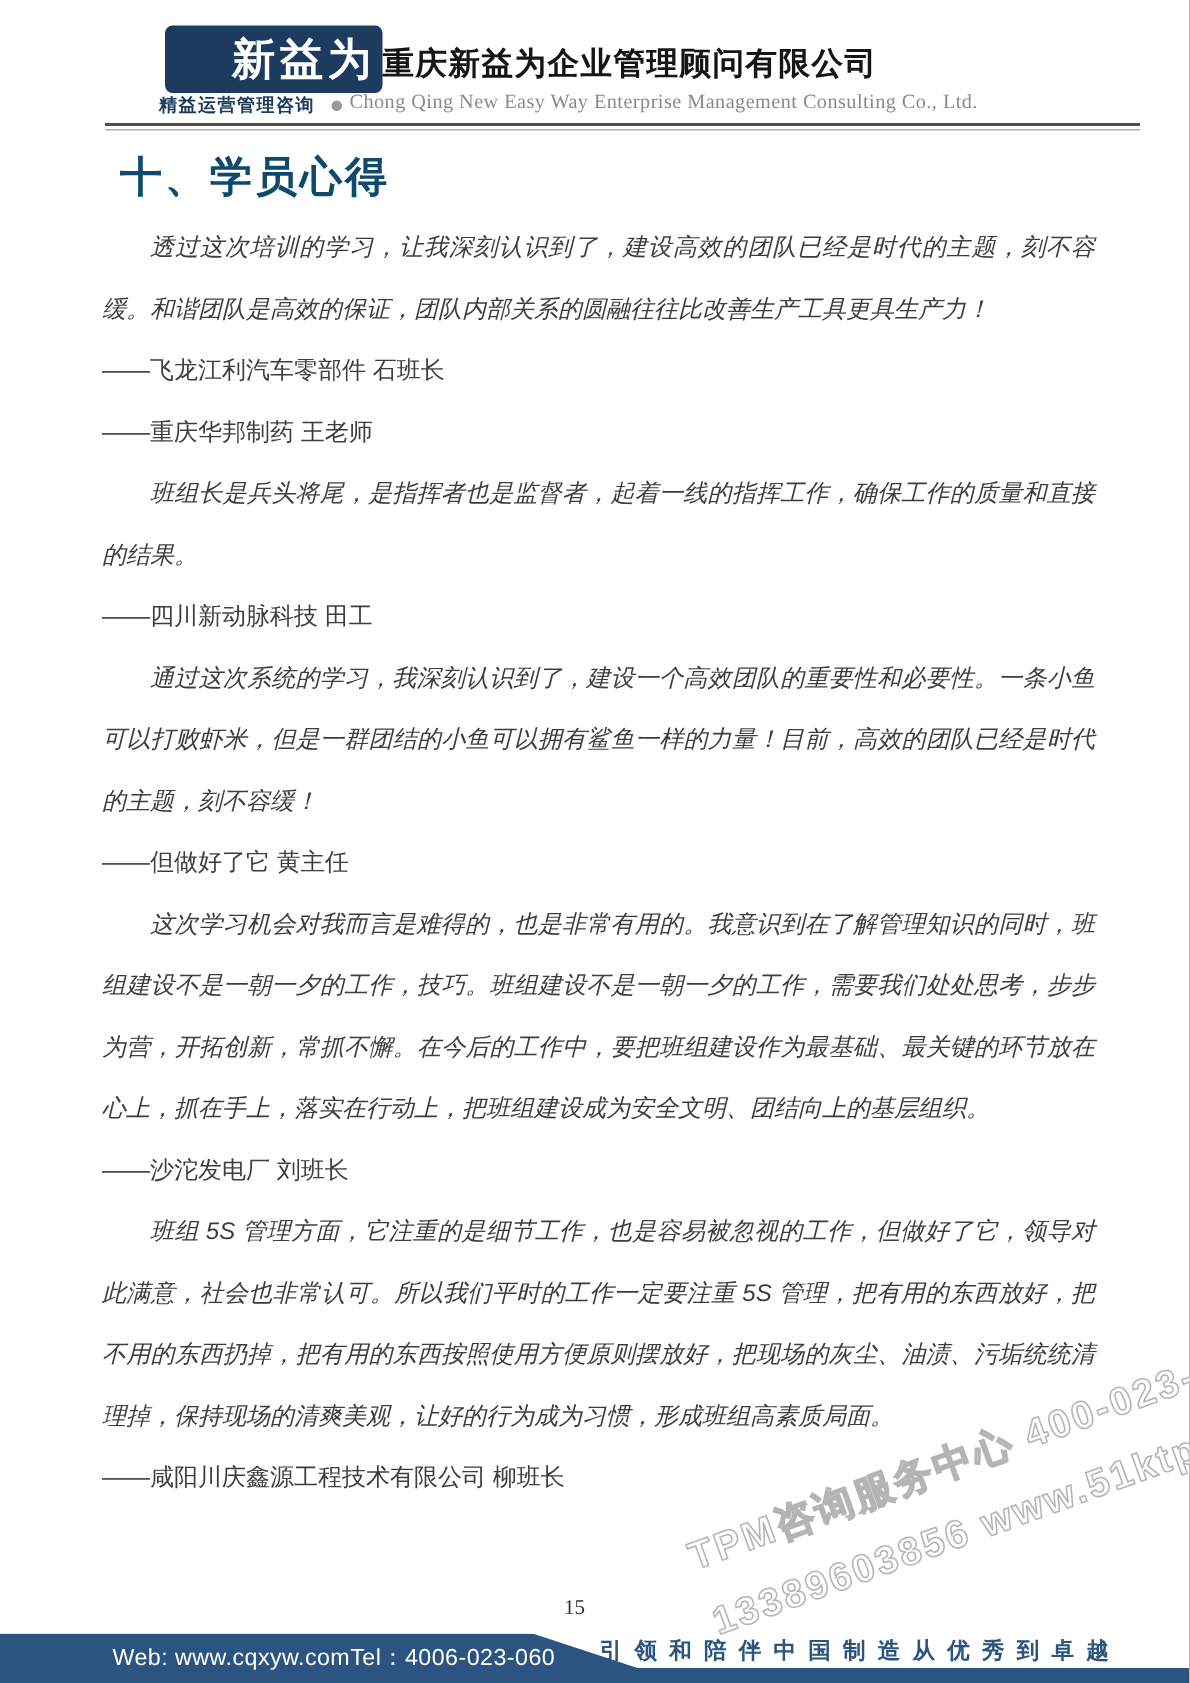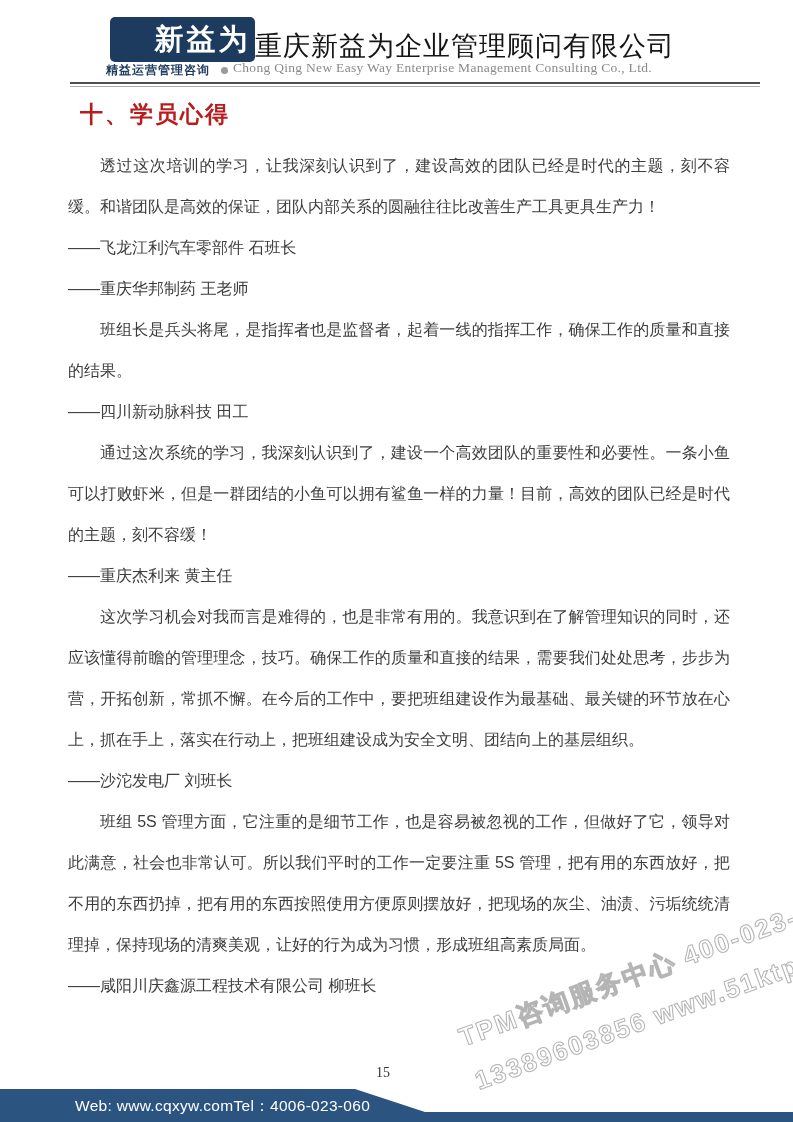--- a/index.html
+++ b/index.html
@@ -19,42 +19,42 @@
     position:absolute;left:106px;top:62px;width:116px;
     color:#1d3a5f;font-weight:bold;font-size:12px;letter-spacing:1px;
     white-space:nowrap;
   }
   .logo-dot{
     position:absolute;left:221px;top:67px;width:7px;height:7px;
     border-radius:50%;background:#9a9a9a;
   }
   .company-cn{
     position:absolute;left:255px;top:28px;
-    font-size:27px;font-weight:normal;color:#151515;letter-spacing:1px;
+    font-size:21px;font-weight:bold;color:#151515;letter-spacing:1px;
   }
   .company-en{
     position:absolute;left:233px;top:60px;
     font-family:"Liberation Serif",serif;
     font-size:13.5px;color:#8a8a8a;letter-spacing:0.3px;text-align:right;
   }
   .rule{
     position:absolute;left:70px;top:82px;width:690px;height:2px;
     border-top:2px solid #4f4f4f;border-bottom:1px solid #ababab;
   }
   
   .section-title{
     position:absolute;left:80px;top:99px;margin:0;
-    font-size:23px;font-weight:bold;color:#b91c1c;letter-spacing:2px;
+    font-size:28px;font-weight:bold;color:#0c4a6e;letter-spacing:2px;
   }
   
   .content{
     position:absolute;left:68px;top:145px;width:662px;
     font-size:16px;line-height:41px;color:#3d3d3d;
   }
-  .t-text{margin:0;text-indent:2em;text-align:justify;}
+  .t-text{margin:0;text-indent:2em;text-align:justify;font-style:italic;}
   .t-attr{margin:0;}
   
   .watermark{
     position:absolute;left:468px;top:1014px;width:520px;
     transform:rotate(-20deg);transform-origin:0 50%;
     font-size:26px;font-weight:bold;line-height:46px;letter-spacing:2px;
     color:#ffffff;-webkit-text-stroke:1px #b4b4b4;
     text-shadow:0 0 1px #c0c0c0;
     white-space:nowrap;z-index:5;pointer-events:none;
   }
@@ -103,37 +103,38 @@
     </section>
     <section>
       <p class="t-attr">——重庆华邦制药 王老师</p>
     </section>
     <section>
       <p class="t-text">班组长是兵头将尾，是指挥者也是监督者，起着一线的指挥工作，确保工作的质量和直接的结果。</p>
       <p class="t-attr">——四川新动脉科技 田工</p>
     </section>
     <section>
       <p class="t-text">通过这次系统的学习，我深刻认识到了，建设一个高效团队的重要性和必要性。一条小鱼可以打败虾米，但是一群团结的小鱼可以拥有鲨鱼一样的力量！目前，高效的团队已经是时代的主题，刻不容缓！</p>
-      <p class="t-attr">——重庆杰利来 黄主任</p>
+      <p class="t-attr">——但做好了它 黄主任</p>
     </section>
     <section>
-      <p class="t-text">这次学习机会对我而言是难得的，也是非常有用的。我意识到在了解管理知识的同时，还应该懂得前瞻的管理理念，技巧。确保工作的质量和直接的结果，需要我们处处思考，步步为营，开拓创新，常抓不懈。在今后的工作中，要把班组建设作为最基础、最关键的环节放在心上，抓在手上，落实在行动上，把班组建设成为安全文明、团结向上的基层组织。</p>
+      <p class="t-text">这次学习机会对我而言是难得的，也是非常有用的。我意识到在了解管理知识的同时，班组建设不是一朝一夕的工作，技巧。班组建设不是一朝一夕的工作，需要我们处处思考，步步为营，开拓创新，常抓不懈。在今后的工作中，要把班组建设作为最基础、最关键的环节放在心上，抓在手上，落实在行动上，把班组建设成为安全文明、团结向上的基层组织。</p>
       <p class="t-attr">——沙沱发电厂 刘班长</p>
     </section>
     <section>
       <p class="t-text">班组 5S 管理方面，它注重的是细节工作，也是容易被忽视的工作，但做好了它，领导对此满意，社会也非常认可。所以我们平时的工作一定要注重 5S 管理，把有用的东西放好，把不用的东西扔掉，把有用的东西按照使用方便原则摆放好，把现场的灰尘、油渍、污垢统统清理掉，保持现场的清爽美观，让好的行为成为习惯，形成班组高素质局面。</p>
       <p class="t-attr">——咸阳川庆鑫源工程技术有限公司 柳班长</p>
     </section>
   </main>
 
   <div class="watermark">
     <div>TPM咨询服务中心 400-023-060</div>
     <div>13389603856 www.51ktpm.com</div>
   </div>
 
   <div class="page-number">15</div>
 
   <div class="footer">
     <div class="footer-shape"></div>
     <div class="footer-contact"><span class="b">Web:</span><span> www.cqxyw.com</span><span class="b">Tel：</span><span>4006-023-060</span></div>
+    <div class="footer-slogan">引 领 和 陪 伴 中 国 制 造 从 优 秀 到 卓 越</div>
   </div>
 
 </div>
 
 </body></html>

